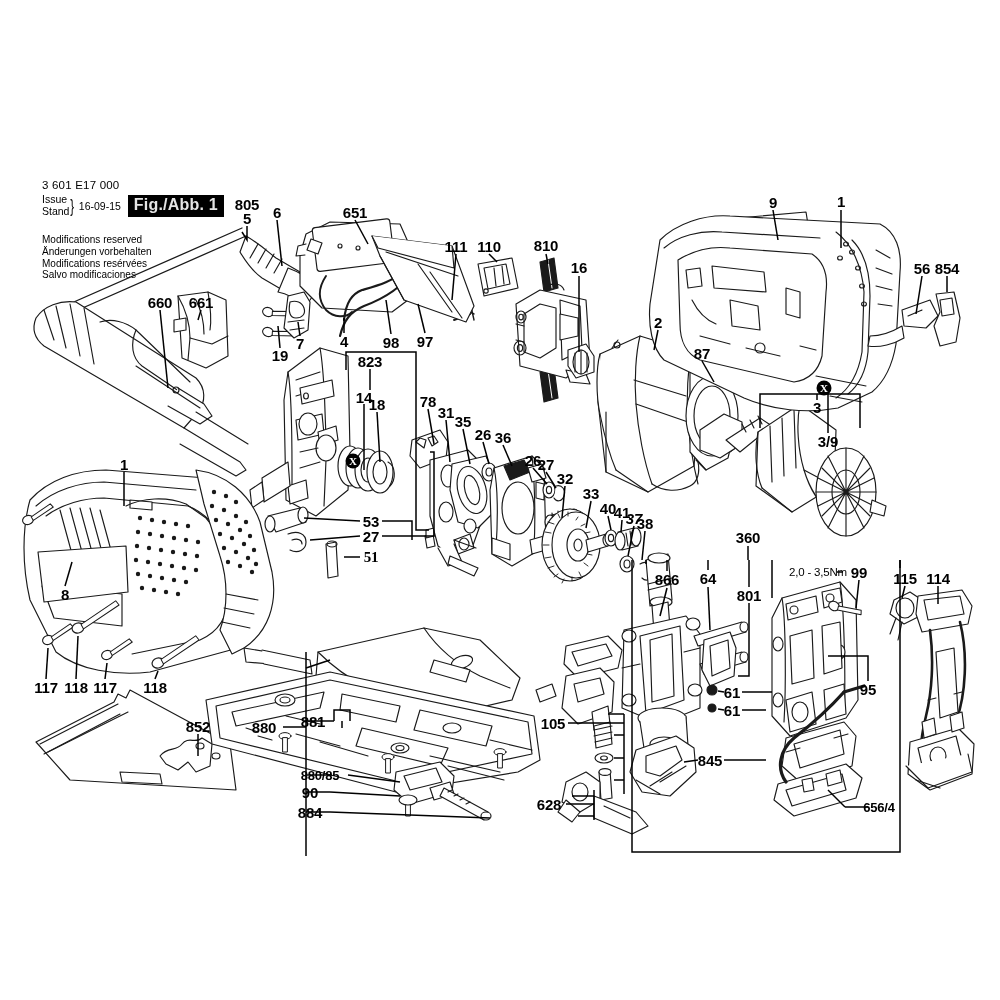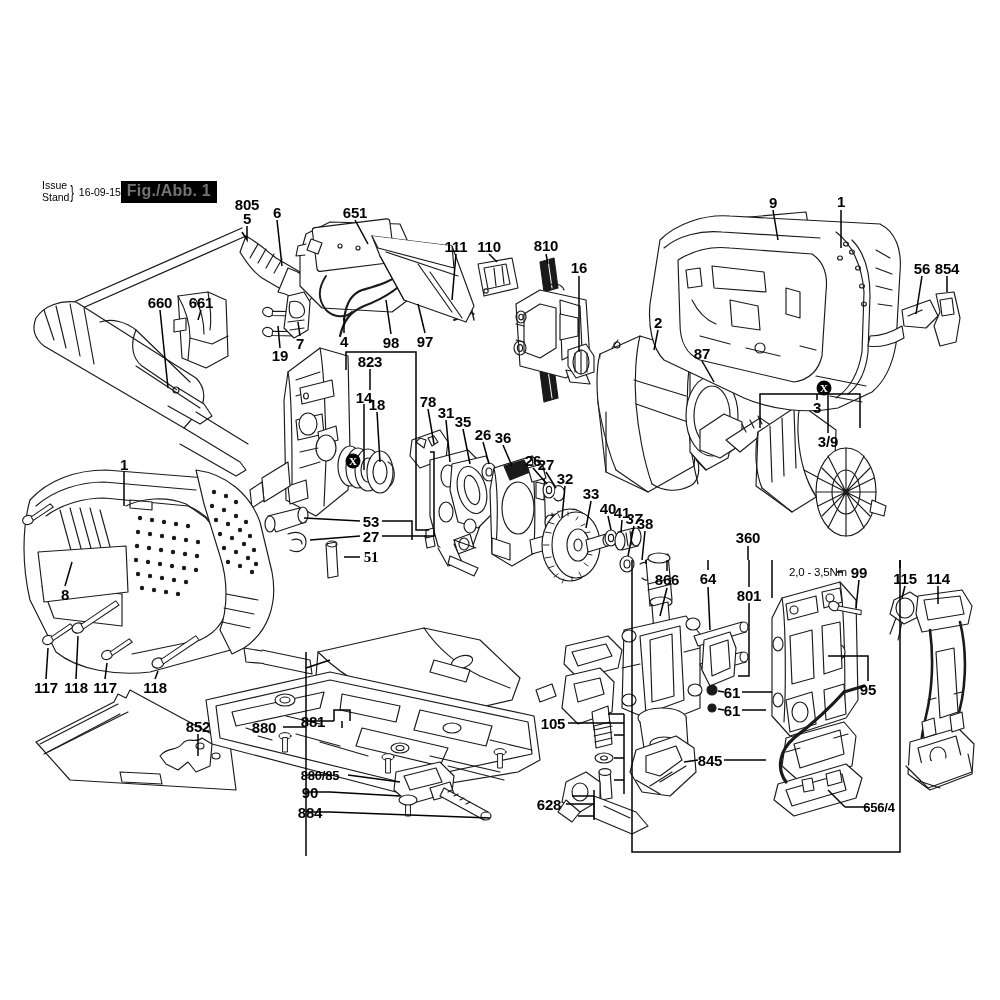--- a/index.html
+++ b/index.html
@@ -46,24 +46,25 @@
     line-height: 19px;
     margin: 0 2px 0 0;
     transform: scaleX(.6);
   }
   .issue-date {
     font-size: 10.5px;
     margin-left: 1px;
   }
   #fig-badge {
     background: #000;
-    color: #737373;
+    color: #e5e5e5;
     font-weight: bold;
     font-size: 16px;
     padding: 1px 6px 3px 6px;
+    margin-left: 7px;
     letter-spacing: .2px;
     white-space: nowrap;
   }
   #notes {
     position: absolute;
     left: 42px;
     top: 234px;
     font-size: 10px;
     line-height: 11.8px;
     color: #000;
@@ -743,31 +744,38 @@
       <path d="M837 572 L843 572"></path>
 
       <path d="M905 586 L902 598"></path>
       <path d="M938 586 L938 604"></path>
 
       <path d="M416 370 L416 530 L429 530"></path>
     </g>
   </svg>
 
   <div id="header">
+    <div class="partno">3 601 E17 000</div>
     <div id="issue-row">
       <div class="issue-stack">
         <span>Issue</span>
         <span>Stand</span>
       </div>
       <span class="brace">}</span>
       <span class="issue-date">16-09-15</span>
       <span id="fig-badge">Fig./Abb. 1</span>
     </div>
   </div>
 
+  <div id="notes">
+      <div>Modifications reserved</div>
+      <div>Änderungen vorbehalten</div>
+      <div>Modifications resérvées</div>
+      <div>Salvo modificaciones</div>
+    </div>
 
   <div id="callout-layer">
       <div class="lbl" style="left: 247px; top: 204px;">805</div>
       <div class="lbl" style="left: 247px; top: 218px;">5</div>
       <div class="lbl" style="left: 277px; top: 212px;">6</div>
       <div class="lbl" style="left: 355px; top: 212px;">651</div>
       <div class="lbl" style="left: 456px; top: 246px;">111</div>
       <div class="lbl" style="left: 489px; top: 246px;">110</div>
       <div class="lbl" style="left: 546px; top: 245px;">810</div>
       <div class="lbl" style="left: 579px; top: 267px;">16</div>

